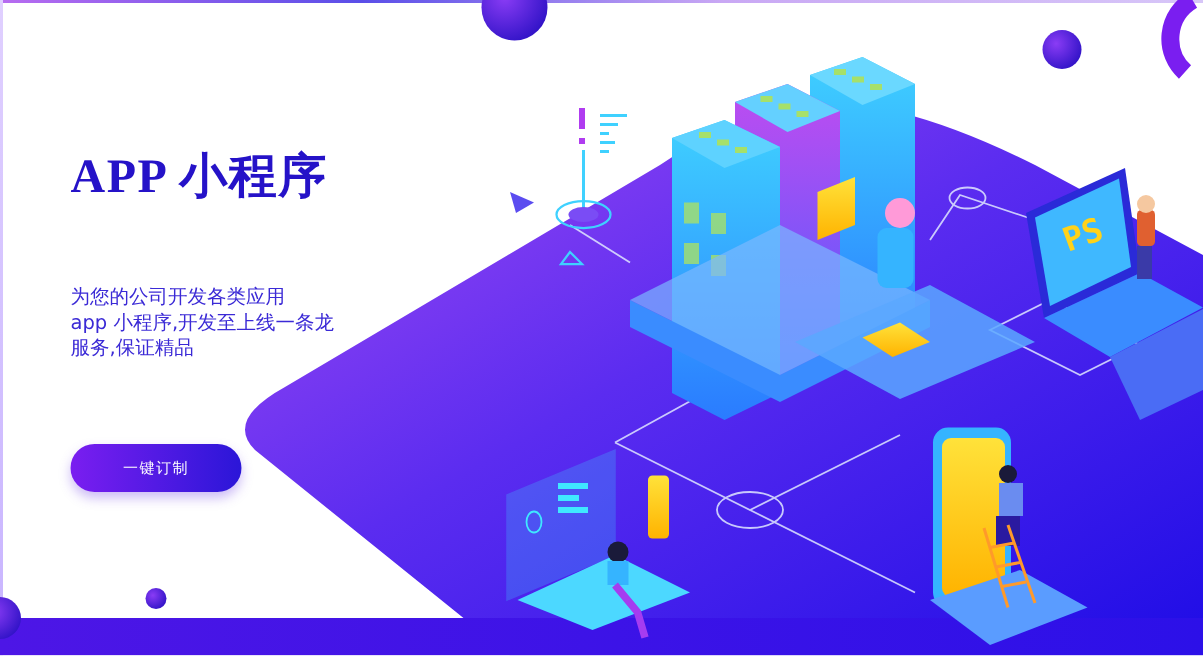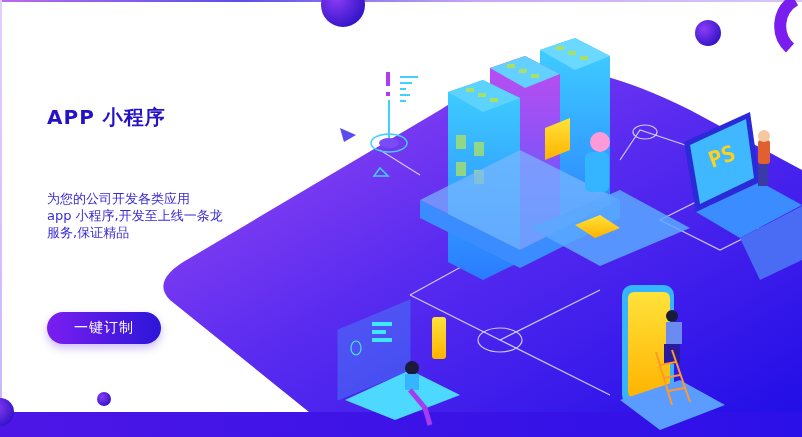--- a/index.html
+++ b/index.html
@@ -2,25 +2,25 @@
 <html><head>
 <meta charset="utf-8">
 <style>
   html, body { margin:0; padding:0; }
   body { width:802px; height:437px; overflow:hidden; background:#fff; font-family:"DejaVu Sans","Liberation Sans",sans-serif; }
   .banner { position:relative; width:802px; height:437px; overflow:hidden; background:#ffffff; }
   .topline { position:absolute; left:0; top:0; width:802px; height:2px; background:linear-gradient(90deg,#b86cf0,#5a4ee8 30%,#c9a8f4 60%,#d7c6f8); }
   .leftline { position:absolute; left:0; top:0; width:2px; height:437px; background:linear-gradient(180deg,#e0d0ff,#c8b4ff); }
   .diamond { position:absolute; left:0; top:0; width:802px; height:437px; }
   .bottom-band { position:absolute; left:0; top:412px; width:802px; height:25px; background:linear-gradient(90deg,#4d16e6,#2c10e8); }
-  .headline { position:absolute; left:47px; top:100px; color:#2512c8; font-weight:bold; font-size:20px; line-height:35px; letter-spacing:1px; }
+  .headline { position:absolute; left:47px; top:100px; color:#2512c8; font-weight:bold; font-size:32px; line-height:35px; letter-spacing:1px;font-family:Liberation Serif, serif; }
   .desc { position:absolute; left:47px; top:190px; color:#3b2ad6; font-size:13px; line-height:17px; }
   .cta { position:absolute; left:47px; top:296px; width:114px; height:32px; border-radius:16px;
-         background:linear-gradient(90deg,#7a1ef0,#2b16d8); color:#fff; font-size:14px; border:none;
-         box-shadow:0 4px 8px rgba(110,60,230,0.35); cursor:pointer; display:flex; align-items:center; justify-content:center; letter-spacing:1px;margin-top:16px; }
+         background:linear-gradient(90deg,#7a1ef0,#2b16d8); color:#fff; font-size:10px; border:none;
+         box-shadow:0 4px 8px rgba(110,60,230,0.35); cursor:pointer; display:flex; align-items:center; justify-content:center; letter-spacing:1px; }
   .art { position:absolute; left:0; top:0; width:802px; height:437px; }
 </style>
 </head>
 <body>
 
 <div class="banner">
   <div class="topline"></div>
   <div class="leftline"></div>
 
   <svg class="diamond" viewBox="0 0 802 437">

